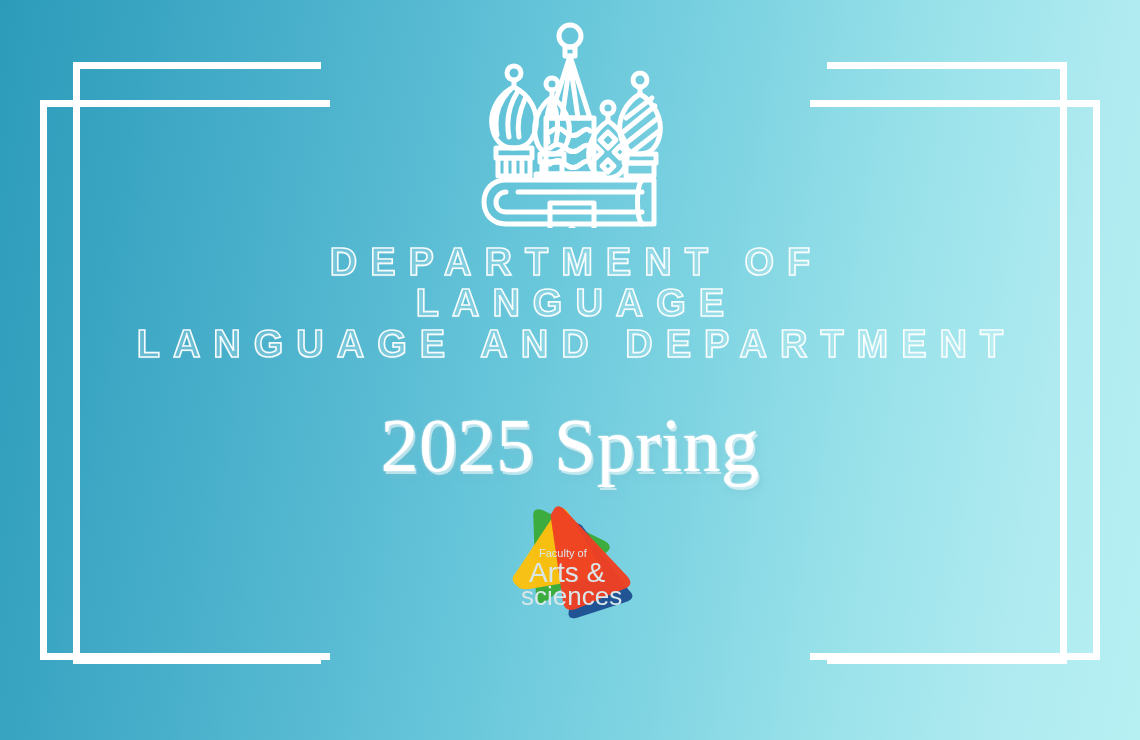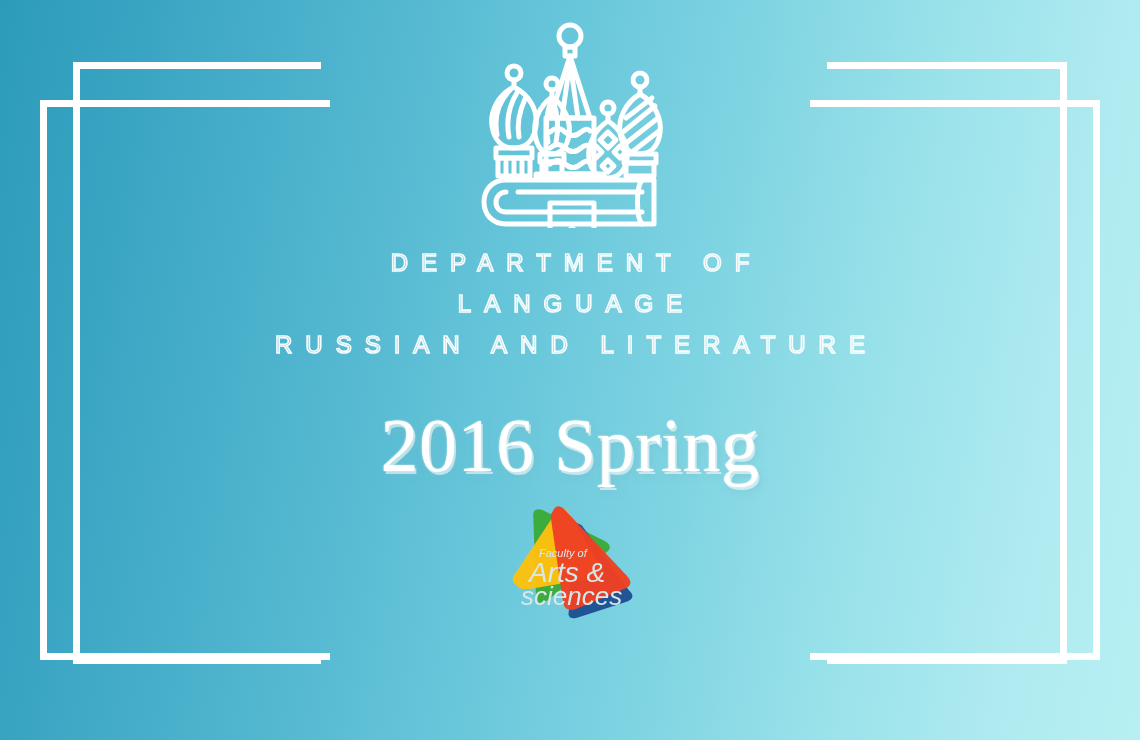--- a/index.html
+++ b/index.html
@@ -74,22 +74,22 @@
   }
   .crest svg { display: block; width: 100%; height: 100%; }
 
   .dept {
     margin-top: 14px;
     text-align: center;
     width: 100%;
   }
   .dept-line {
     font-family: "Liberation Sans", sans-serif;
-    font-weight: 400;
-    font-size: 24px;
+    font-weight: 700;
+    font-size: 38px;
     line-height: 41px;
     letter-spacing: 13px;
     text-indent: 13px;
     color: transparent;
     -webkit-text-stroke: 1.6px rgba(255,255,255,0.95);
     text-shadow: 0 1px 2px rgba(255,255,255,0.22);
     white-space: nowrap;
   }
 
   .title {
@@ -109,21 +109,20 @@
        3px 5px 7px rgba(120,190,205,0.55),
        0 0 2px rgba(255,255,255,0.9);
     white-space: nowrap;
   }
 
   .fas-logo {
     margin-top: 14px;
     width: 150px;
     height: 126px;
     position: relative;
-    font-style: italic;
   }
   .fas-logo svg { display: block; width: 100%; height: 100%; }
 </style>
 </head>
 <body>
 
 <div class="poster">
 
   <div class="frame-layer">
 
@@ -205,25 +204,25 @@
         <path d="M34 170 c-6 0 -10 5 -10 10 c0 6 4 10 10 10 h136"></path>
         <path d="M170 158 c-6 7 -6 37 0 44"></path>
 
         <path d="M78 181 h44 v42 l-22 -17 l-22 17 z"></path>
       </svg>
     </div>
 
     <div class="dept">
       <div class="dept-line">DEPARTMENT OF</div>
       <div class="dept-line">LANGUAGE</div>
-      <div class="dept-line">RUSSIAN AND LITERATURE</div>
+      <div class="dept-line">LANGUAGE AND DEPARTMENT</div>
     </div>
 
     <div class="title">
-      <div class="title-line">2016 Spring</div>
+      <div class="title-line">2025 Spring</div>
     </div>
 
     <div class="fas-logo">
       <svg viewBox="0 0 150 126" xmlns="http://www.w3.org/2000/svg">
         <defs>
           <clipPath id="logoclip">
               <rect x="0" y="0" width="150" height="126"></rect>
             </clipPath>
         </defs>
         <g clip-path="url(#logoclip)">

